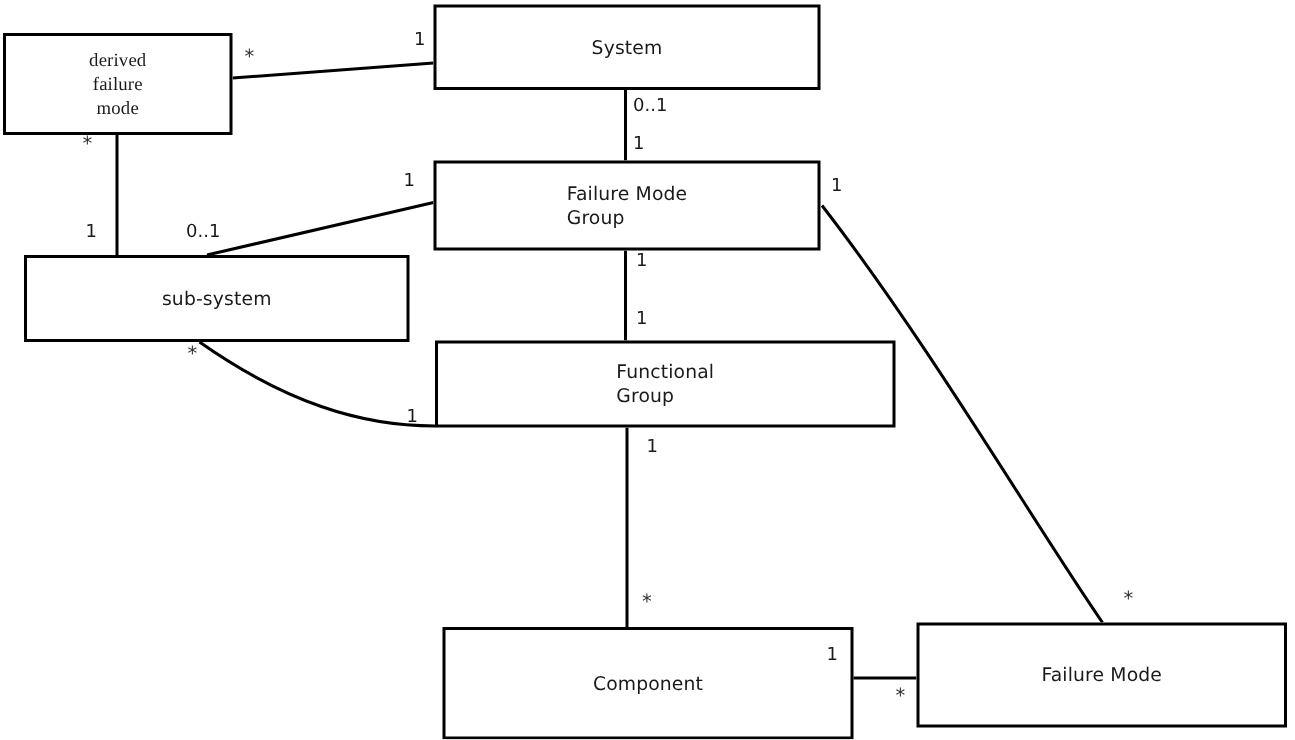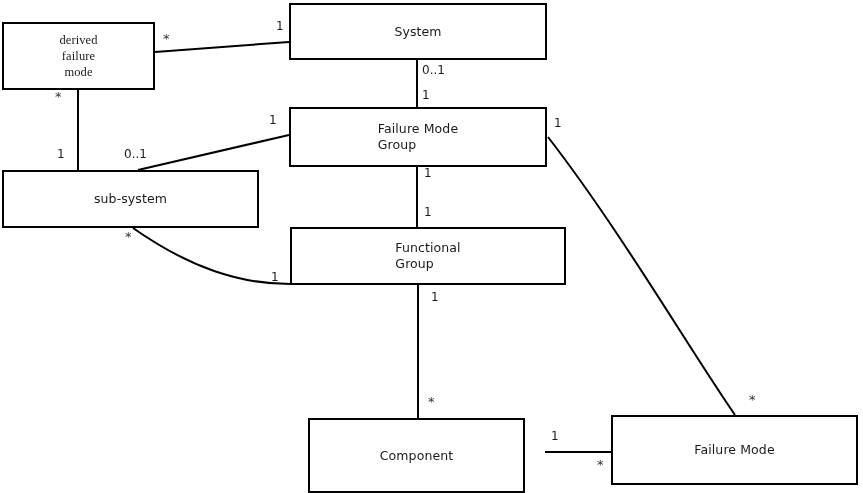--- a/index.html
+++ b/index.html
@@ -80,28 +80,28 @@
 failure
 mode</div>
       </div>
       <div class="node" style="left: 289px; top: 3px; width: 258px; height: 57px;">
         <div class="node-label">System</div>
       </div>
       <div class="node" style="left: 289px; top: 107px; width: 258px; height: 60px;">
         <div class="node-label left-aligned">Failure Mode
 Group</div>
       </div>
-      <div class="node" style="left: 2px; top: 170px; width: 257px; height: 58px;">
+      <div class="node" style="left: 16px; top: 170px; width: 257px; height: 58px;">
         <div class="node-label">sub-system</div>
       </div>
-      <div class="node" style="left: 290px; top: 227px; width: 276px; height: 58px;">
+      <div class="node" style="left: 290px; top: 227px; width: 307px; height: 58px;">
         <div class="node-label left-aligned">Functional
 Group</div>
       </div>
-      <div class="node" style="left: 308px; top: 418px; width: 217px; height: 75px;">
+      <div class="node" style="left: 295px; top: 418px; width: 274px; height: 75px;">
         <div class="node-label">Component</div>
       </div>
       <div class="node" style="left: 611px; top: 415px; width: 247px; height: 70px;">
         <div class="node-label">Failure Mode</div>
       </div>
     </div>
   <div id="mults-layer">
       <div class="mult star" style="left: 163px; top: 33px;">*</div>
       <div class="mult" style="left: 276px; top: 20px;">1</div>
       <div class="mult" style="left: 422px; top: 64px;">0..1</div>

